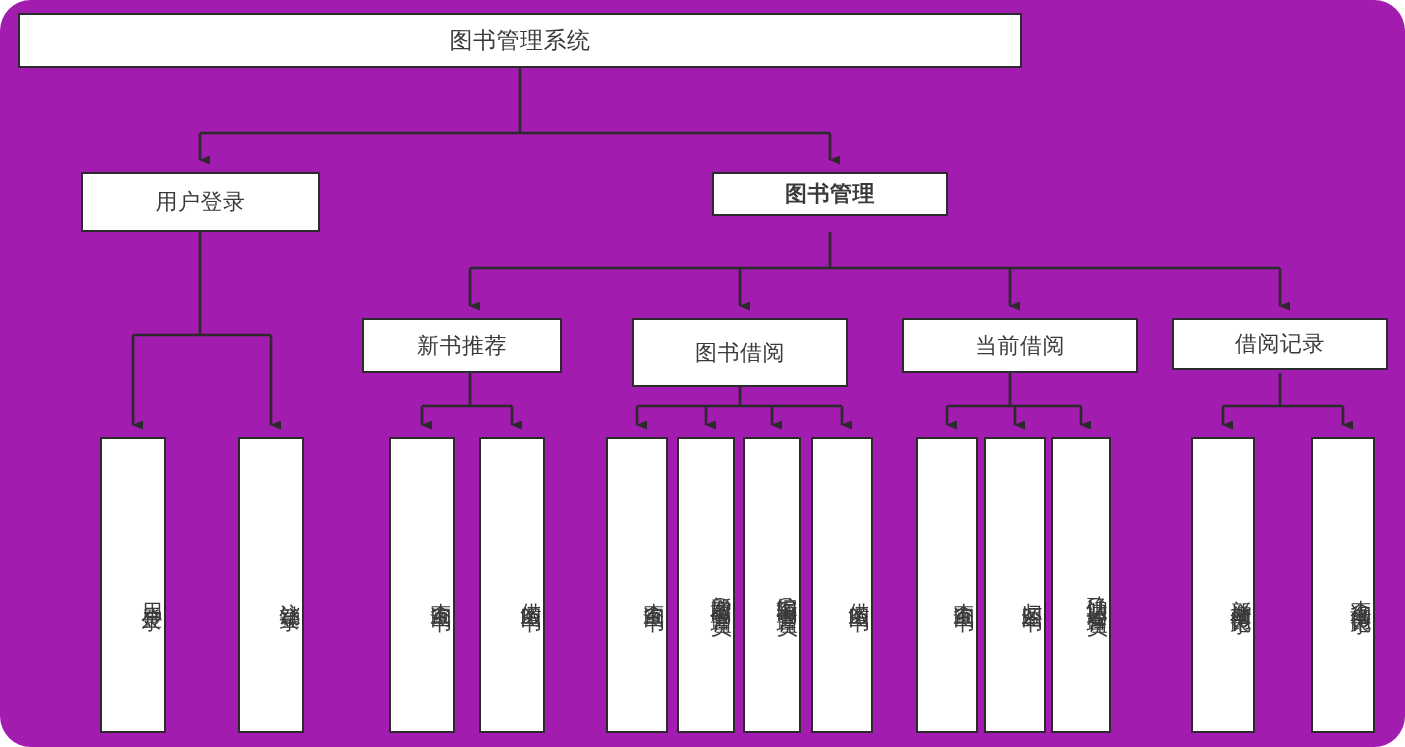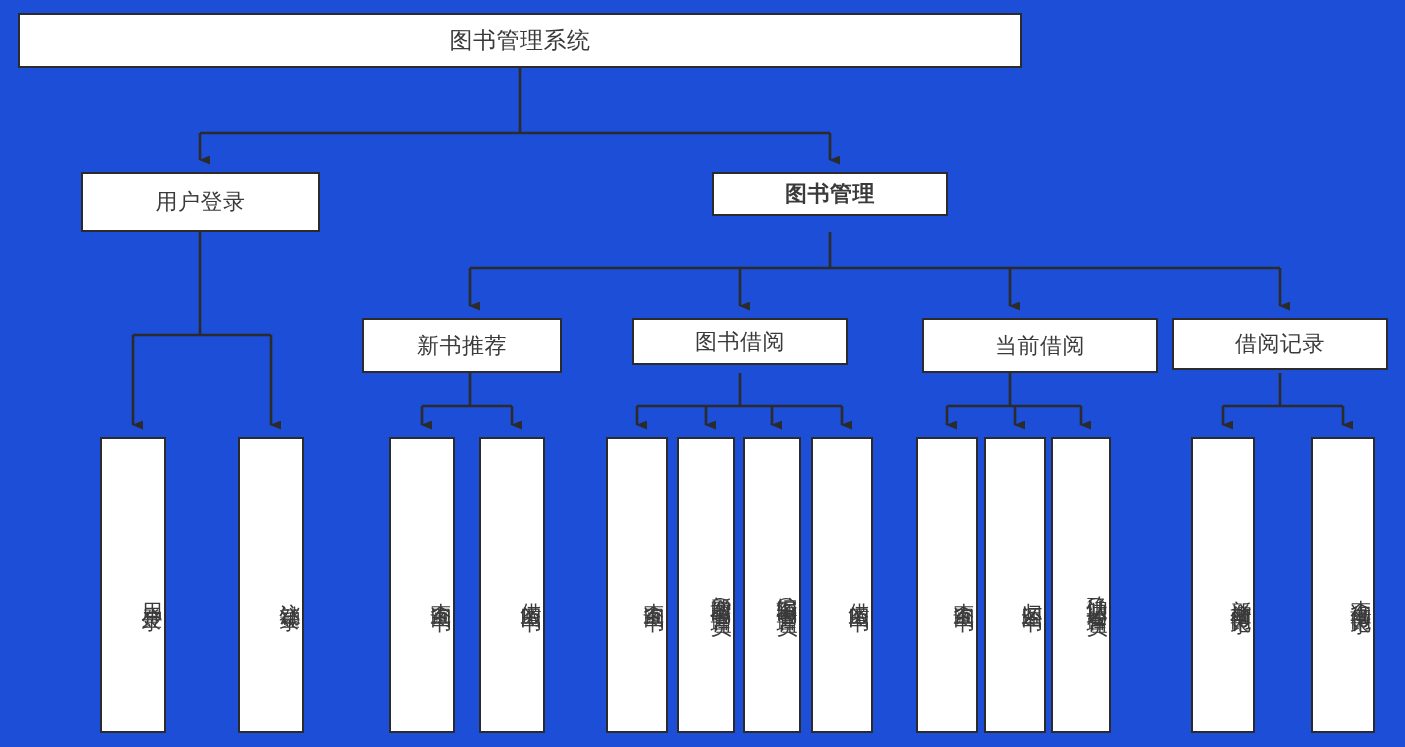--- a/index.html
+++ b/index.html
@@ -8,22 +8,23 @@
     padding: 0;
     background: #ffffff;
   }
   body {
     font-family: "DejaVu Sans", "Liberation Sans", sans-serif;
   }
   #diagram-canvas {
     position: relative;
     width: 1405px;
     height: 747px;
-    background: #1d4ed8;
+    background: #a21caf;
     overflow: hidden;
+    border-radius: 31px;
   }
   #edge-layer {
     position: absolute;
     left: 0;
     top: 0;
     width: 1405px;
     height: 747px;
     pointer-events: none;
   }
   .node {
@@ -124,24 +125,24 @@
       </div>
       <div class="node horiz l2" style="left: 81px; top: 172px; width: 239px; height: 60px;">
         <span>用户登录</span>
       </div>
       <div class="node horiz l2" style="left: 712px; top: 172px; width: 236px; height: 44px; font-weight: bold;">
         <span>图书管理</span>
       </div>
       <div class="node horiz l3" style="left: 362px; top: 318px; width: 200px; height: 55px;">
         <span>新书推荐</span>
       </div>
-      <div class="node horiz l3" style="left: 632px; top: 318px; width: 216px; height: 47px;">
+      <div class="node horiz l3" style="left: 632px; top: 318px; width: 216px; height: 69px;">
         <span>图书借阅</span>
       </div>
-      <div class="node horiz l3" style="left: 922px; top: 318px; width: 236px; height: 55px; justify-content: center;">
+      <div class="node horiz l3" style="left: 902px; top: 318px; width: 236px; height: 55px; justify-content: center;">
         <span>当前借阅</span>
       </div>
       <div class="node horiz l3" style="left: 1172px; top: 318px; width: 216px; height: 52px;">
         <span>借阅记录</span>
       </div>
       <div class="node vert leaf" style="left: 100px; top: 437px; width: 66px; height: 296px;">
         <span class="vlabel">用户登录</span>
       </div>
       <div class="node vert leaf" style="left: 238px; top: 437px; width: 66px; height: 296px;">
         <span class="vlabel">注销登录</span>

